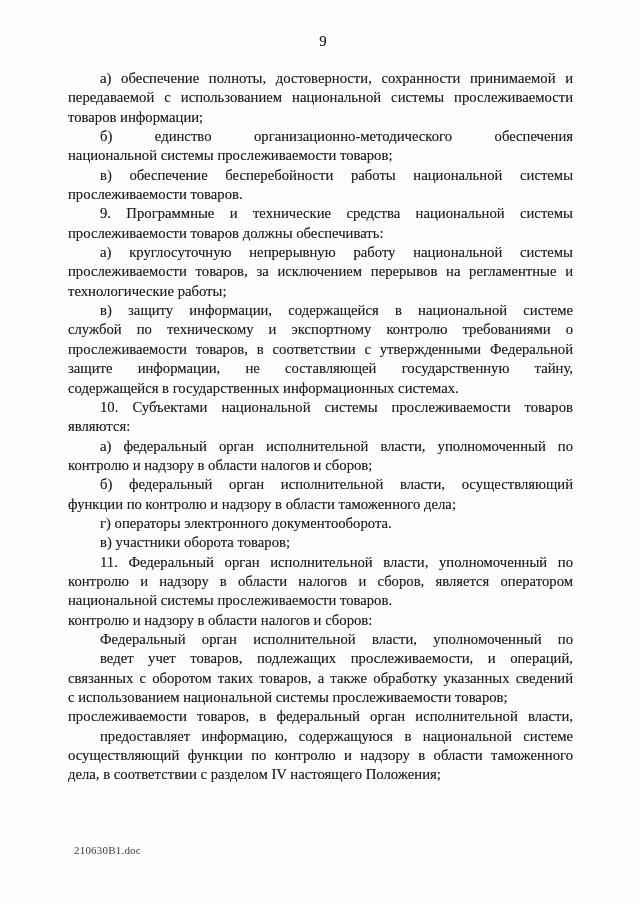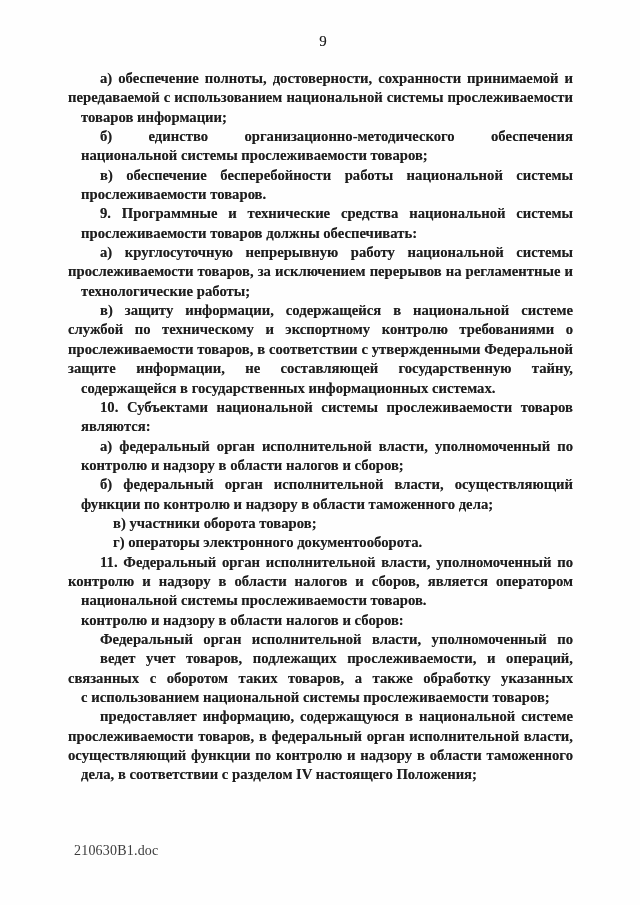--- a/index.html
+++ b/index.html
@@ -37,34 +37,32 @@
   }
   .para {
     margin: 0;
     padding: 0;
   }
   .ln {
     height: 19.35px;
     overflow: hidden;
     text-align: justify;
     text-align-last: justify;
-    font-weight: bold;
   }
   .ln.last {
     text-align-last: left;
-    margin-left: 13px;
   }
   .ln.first {
     padding-left: 32px;
   }
   .footer {
     position: absolute;
     left: 74px;
     top: 845px;
-    font-size: 14px;
+    font-size: 11px;
     line-height: 11px;
     color: #3c3c3c;
     letter-spacing: 0.2px;
   }
 </style>
 </head>
 <body>
 
 <div class="page">
   <div class="pagenum">9</div>
@@ -107,41 +105,41 @@
       </div>
       <div class="para">
         <div class="ln first">а) федеральный орган исполнительной власти, уполномоченный по</div>
         <div class="ln last">контролю и надзору в области налогов и сборов;</div>
       </div>
       <div class="para">
         <div class="ln first">б) федеральный орган исполнительной власти, осуществляющий</div>
         <div class="ln last">функции по контролю и надзору в области таможенного дела;</div>
       </div>
       <div class="para">
-        <div class="ln first last">в) участники оборота товаров;</div>
+        <div class="ln first last">г) операторы электронного документооборота.</div>
       </div>
       <div class="para">
-        <div class="ln first last">г) операторы электронного документооборота.</div>
+        <div class="ln first last">в) участники оборота товаров;</div>
       </div>
       <div class="para">
         <div class="ln first">11. Федеральный орган исполнительной власти, уполномоченный по</div>
         <div class="ln">контролю и надзору в области налогов и сборов, является оператором</div>
         <div class="ln last">национальной системы прослеживаемости товаров.</div>
       </div>
       <div class="para">
         <div class="ln last">контролю и надзору в области налогов и сборов:</div>
         <div class="ln first">Федеральный орган исполнительной власти, уполномоченный по</div>
       </div>
       <div class="para">
         <div class="ln first">ведет учет товаров, подлежащих прослеживаемости, и операций,</div>
         <div class="ln">связанных с оборотом таких товаров, а также обработку указанных сведений</div>
         <div class="ln last">с использованием национальной системы прослеживаемости товаров;</div>
       </div>
       <div class="para">
+        <div class="ln">прослеживаемости товаров, в федеральный орган исполнительной власти,</div>
         <div class="ln first">предоставляет информацию, содержащуюся в национальной системе</div>
-        <div class="ln">прослеживаемости товаров, в федеральный орган исполнительной власти,</div>
         <div class="ln">осуществляющий функции по контролю и надзору в области таможенного</div>
         <div class="ln last">дела, в соответствии с разделом IV настоящего Положения;</div>
       </div>
     </div>
 
   <div class="footer">210630B1.doc</div>
 </div>
 
 </body></html>

